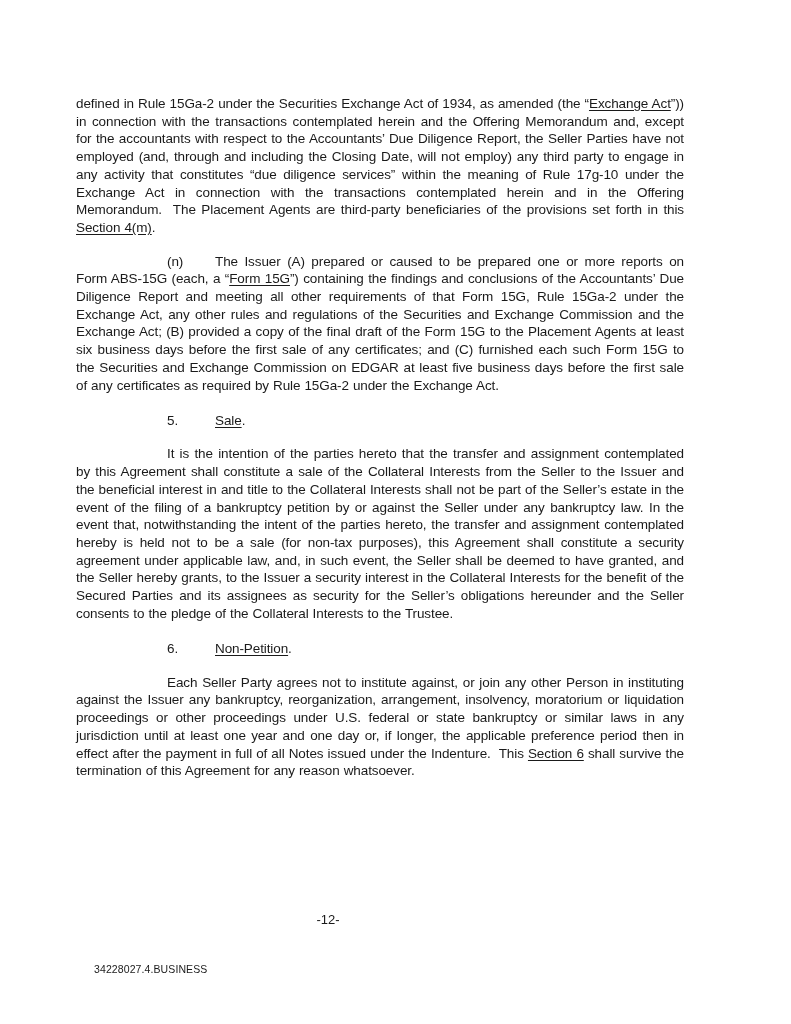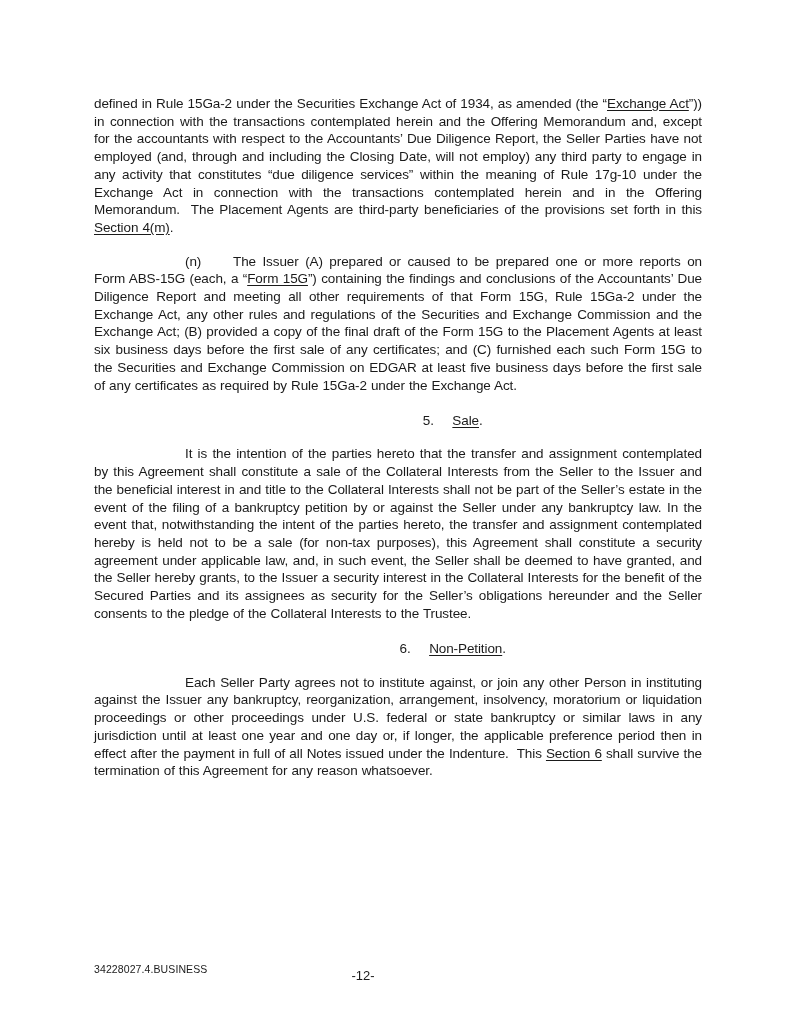--- a/index.html
+++ b/index.html
@@ -10,60 +10,58 @@
     color: #1a1a1a;
     overflow: hidden;
   }
   .page {
     position: relative;
     width: 791px; height: 1024px;
     background: #ffffff;
   }
   .content {
     position: absolute;
-    left: 94px; top: 95px;
+    left: 76px; top: 95px;
     width: 608px;
   }
   p.body {
     font-size: 13.5px;
     line-height: 17.7px;
     text-align: justify;
     letter-spacing: -0.1px;
     word-spacing: 0.4px;
     margin-top: 16px;
   }
   p.body.first { margin-top: 0; }
   p.body.indent { text-indent: 91px; }
   p.heading {
     font-size: 13.5px;
     line-height: 17.7px;
     letter-spacing: -0.1px;
     margin-top: 17.5px;
     padding-left: 91px;
-    text-align: center;
   }
   .label {
     display: inline-block;
     width: 48px;
     text-indent: 0;
   }
   .u { text-decoration: underline; text-underline-offset: 2px; }
   .footer-left {
     position: absolute;
     left: 94px; top: 963px;
     font-size: 10.5px;
     letter-spacing: 0.1px;
   }
   .footer-center {
     position: absolute;
-    left: 0; top: 968px;
+    left: 0; top: 912px;
     width: 656px;
     text-align: center;
     font-size: 13px;
-    margin-left: 35px;
   }
 </style>
 </head>
 <body>
 
 <div class="page">
   <div class="content">
 
     <p class="body first"><span>defined in Rule 15Ga-2 under the Securities Exchange Act of 1934, as amended (the “</span><span class="u">Exchange Act</span><span>”)) in connection with the transactions contemplated herein and the Offering Memorandum and, except for the accountants with respect to the Accountants’ Due Diligence Report, the Seller Parties have not employed (and, through and including the Closing Date, will not employ) any third party to engage in any activity that constitutes “due diligence services” within the meaning of Rule 17g-10 under the Exchange Act in connection with the transactions contemplated herein and in the Offering Memorandum.&nbsp; The Placement Agents are third-party beneficiaries of the provisions set forth in this </span><span class="u">Section 4(m)</span><span>.</span></p>
 

